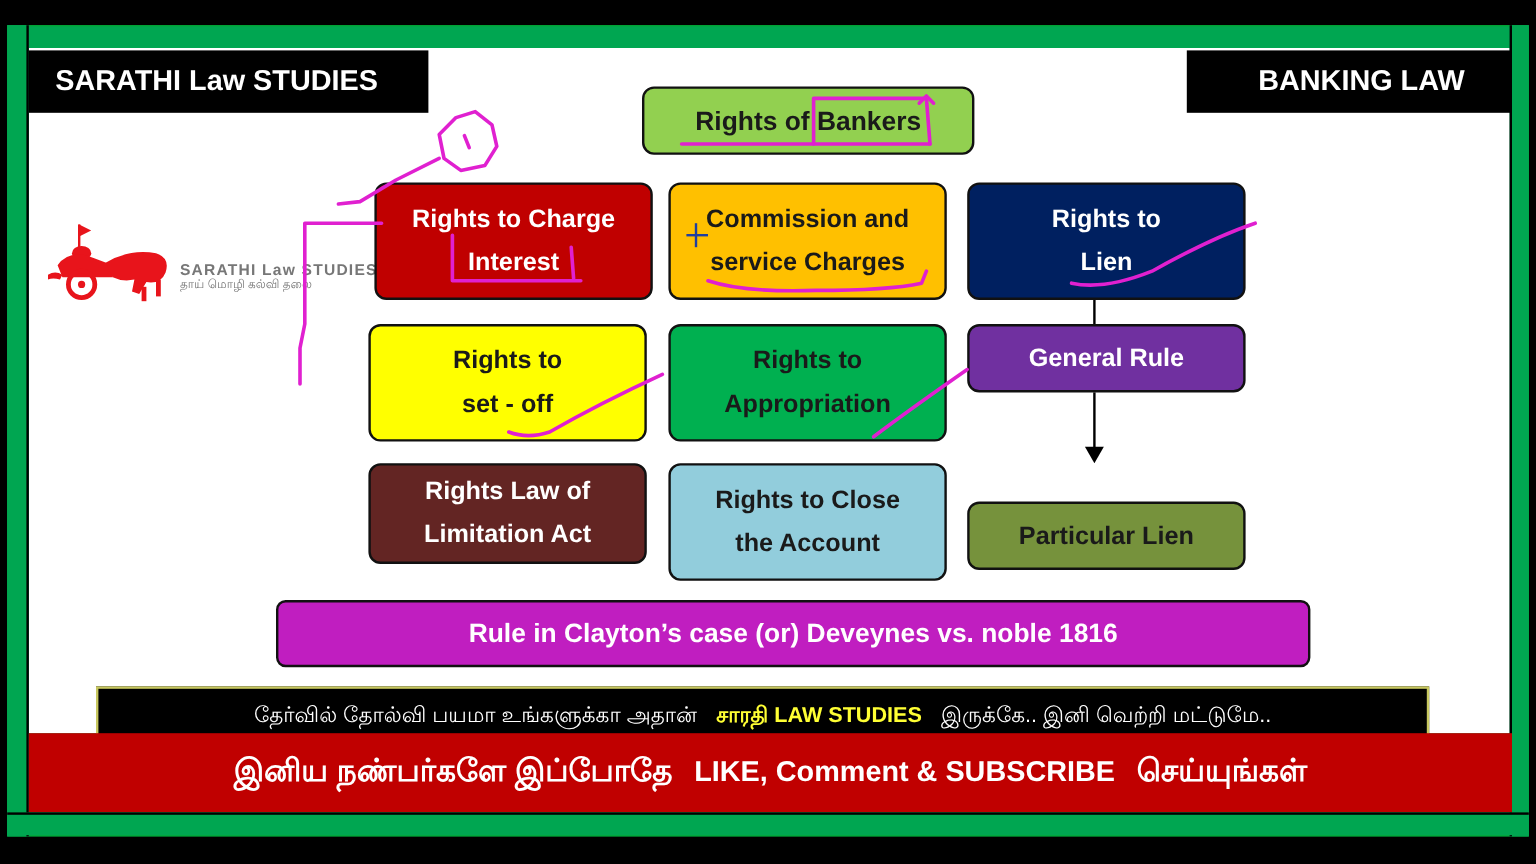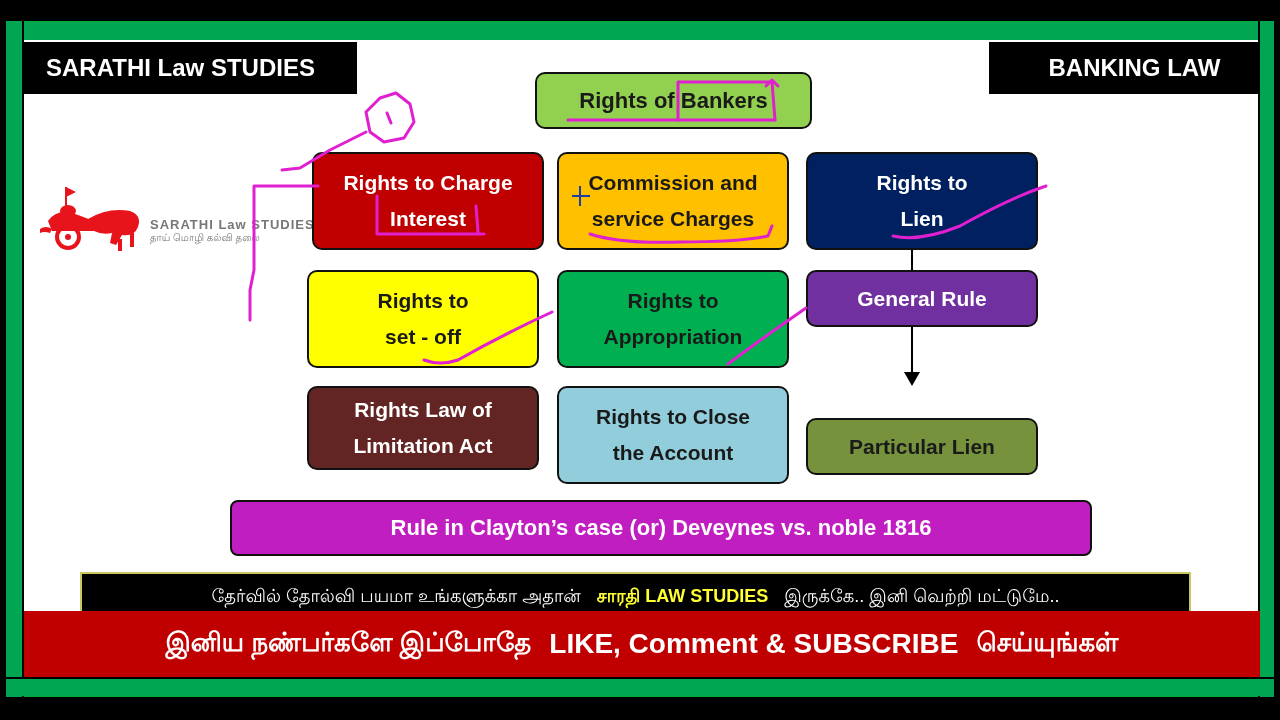--- a/index.html
+++ b/index.html
@@ -29,21 +29,21 @@
     .b-maroon { left:307px; top:386px; width:232px; height:84px; background:#632523; color:#fff; }
     .b-lblue  { left:557px; top:386px; width:232px; height:98px; background:#92cddc; color:#1a1a1a; }
     .b-olive  { left:806px; top:386px; width:232px; height:57px; background:#76923c; color:#1a1a1a;margin-top:32px; }
     .rule-box { left:230px; top:500px; width:862px; height:56px; background:#c01ec0; color:#fff; font-size:22px; border-radius:8px; }
     .conn { position:absolute; background:#000; }
     .banner-black { position:absolute; left:80px; top:572px; width:1111px; height:51px; background:#000; border:2px solid #c8c860;
                     box-sizing:border-box; display:flex; align-items:center; justify-content:center; color:#fff; font-size:18px; gap:16px; }
     .banner-black .hl { color:#ffff33; font-weight:bold; }
     .banner-red { position:absolute; left:24px; top:611px; width:1236px; height:66px; background:#c00000; display:flex; align-items:center;
                   justify-content:center; color:#fff; font-weight:bold; font-size:26px; gap:18px; }
-    .banner-red .en { font-size:28px; }
+    .banner-red .en { font-size:24px; }
     .bottom-green { position:absolute; left:6px; top:677px; width:1268px; height:19px; background:#00a651; border-top:2px solid #000; box-sizing:border-box; }
     svg.ink { position:absolute; left:0; top:0; width:1280px; height:720px; pointer-events:none; }
   </style>
 </head>
 <body>
 
 <div class="frame"></div>
 <div class="canvas"></div>
 <div class="left-bar"></div>
 <div class="right-bar"></div>

